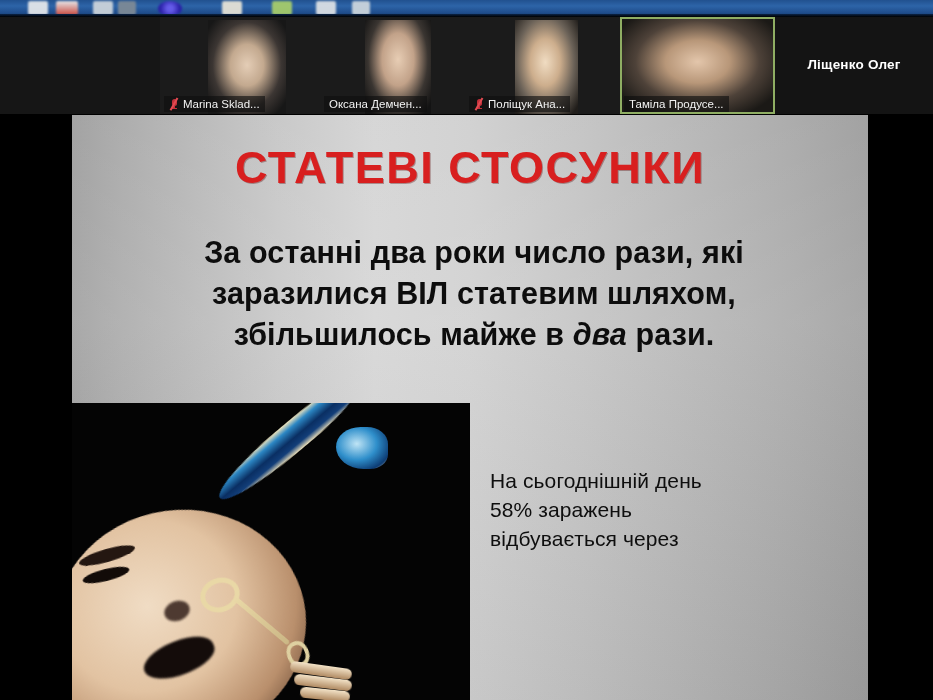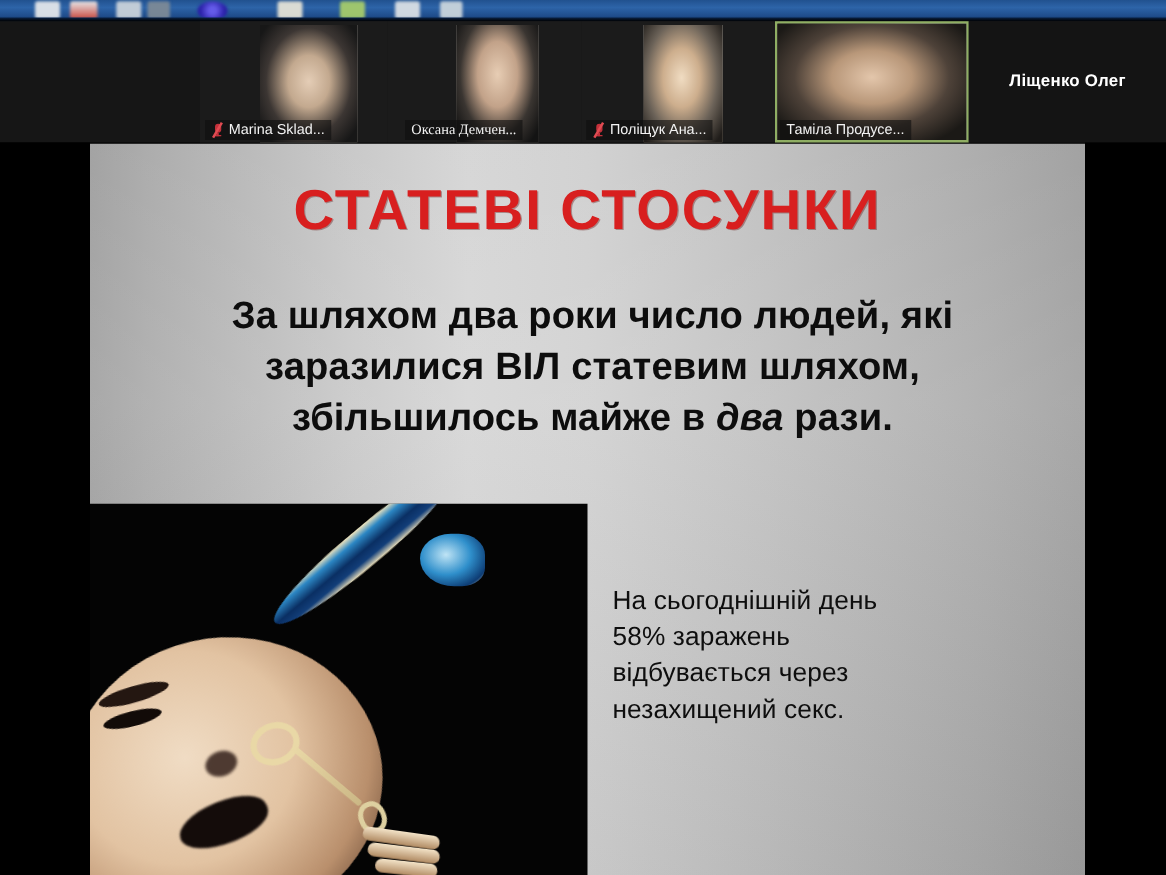--- a/index.html
+++ b/index.html
@@ -214,21 +214,21 @@
         <span class="mic-muted">
           <span class="body"></span>
             <span class="stand"></span>
             <span class="base"></span>
             <span class="slash"></span>
         </span>
         <span class="nm">Marina Sklad...</span>
       </div>
     </div>
 
-    <div class="vtile" style="left:310px;width:155px;font-family:Liberation Serif, serif;">
+    <div class="vtile" style="left:310px;width:155px;">
       <div class="feed" style="left:55px;width:66px;background:
              radial-gradient(ellipse at 50% 42%, #e7cdb4 0%, #c2a289 34%, #3a3531 64%, #131313 90%),
              linear-gradient(180deg,#d8d4cd,#5c5954);"></div>
       <div class="namebar" style="left:14px;">
         <span class="nm">Оксана Демчен...</span>
       </div>
     </div>
 
     <div class="vtile" style="left:465px;width:155px;">
       <div class="feed" style="left:50px;width:63px;background:
@@ -266,21 +266,21 @@
   </div>
 
   <div class="edge-left"></div>
   <div class="edge-right"></div>
 
   <div class="slide">
 
     <div class="slide-title">СТАТЕВІ СТОСУНКИ</div>
 
     <div class="slide-body">
-      <div>За шляхом два роки число людей, які</div>
+      <div>За останні два роки число рази, які</div>
       <div>заразилися ВІЛ статевим шляхом,</div>
       <div><span>збільшилось майже в </span><em>два</em><span> рази.</span></div>
     </div>
 
     <div class="photo">
       <div class="ph-face"></div>
       <div class="ph-brow" style="left:6px;top:146px;"></div>
       <div class="ph-eye" style="left:10px;top:166px;"></div>
       <div class="ph-nose"></div>
       <div class="ph-mouth"></div>
@@ -297,17 +297,16 @@
         <span class="finger" style="left:0px;  top:4px;  width:62px; transform:rotate(8deg);"></span>
         <span class="finger" style="left:4px;  top:16px; width:58px; transform:rotate(7deg);"></span>
         <span class="finger" style="left:10px; top:28px; width:50px; transform:rotate(6deg);"></span>
       </div>
     </div>
 
     <div class="slide-body2">
       <div>На сьогоднішній день</div>
       <div>58% заражень</div>
       <div>відбувається через</div>
-      <div>незахищений секс.</div>
     </div>
   </div>
 
 </div>
 
 </body></html>

